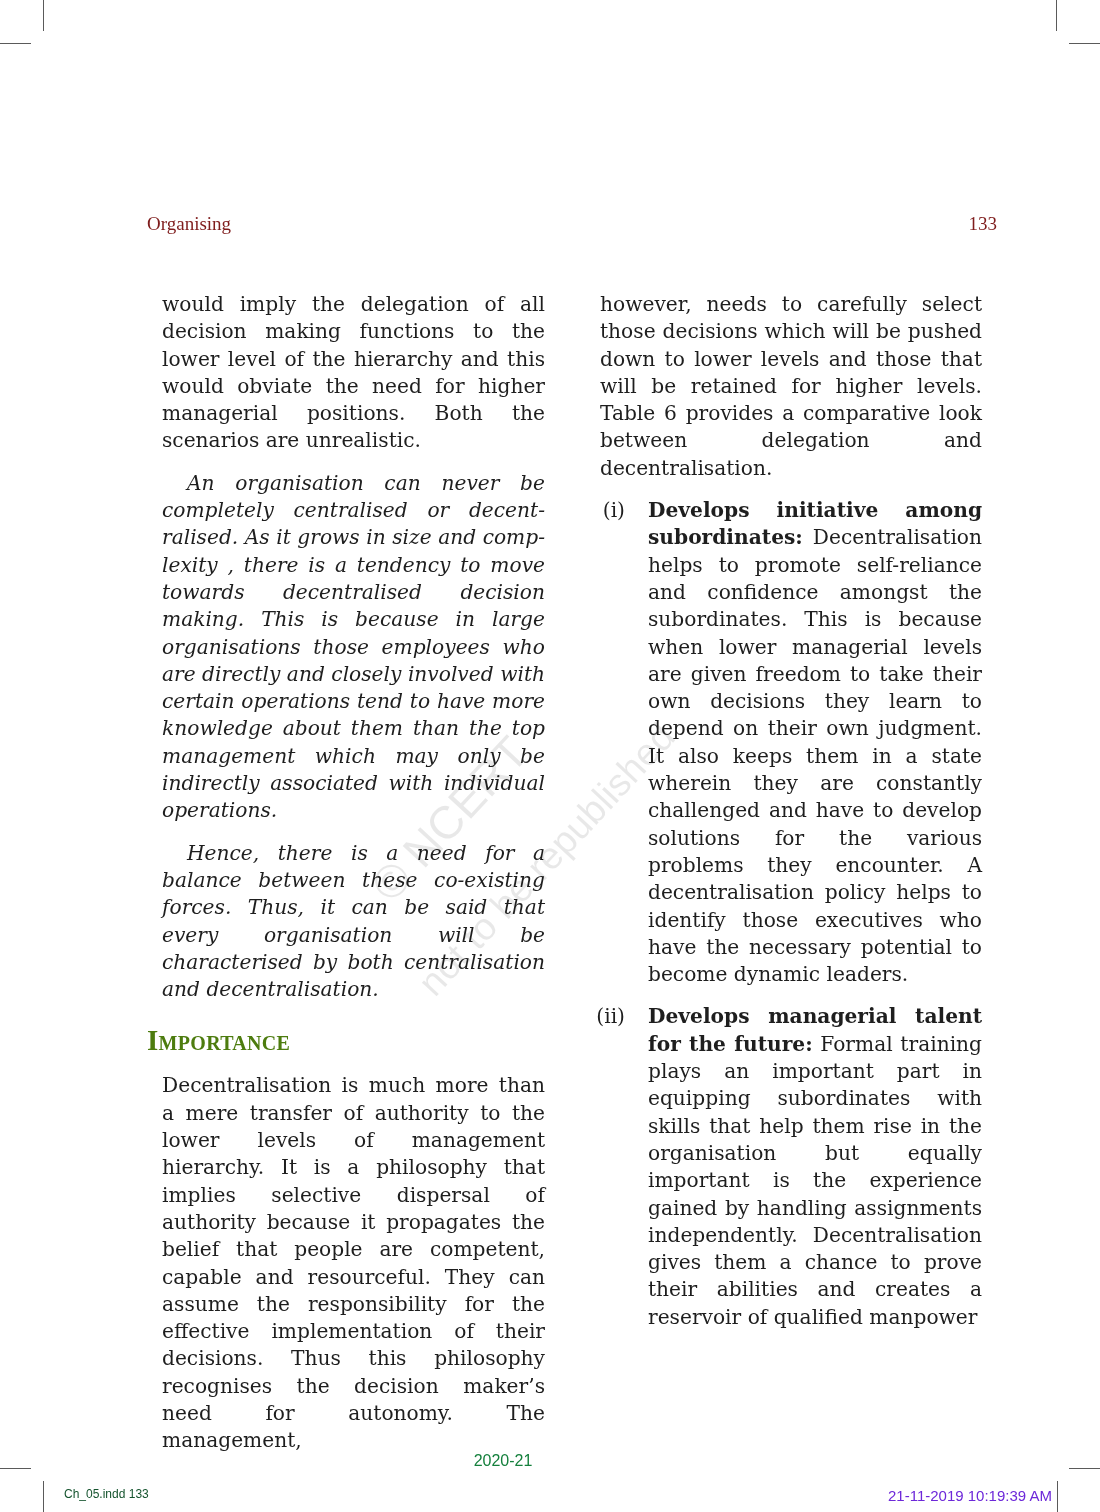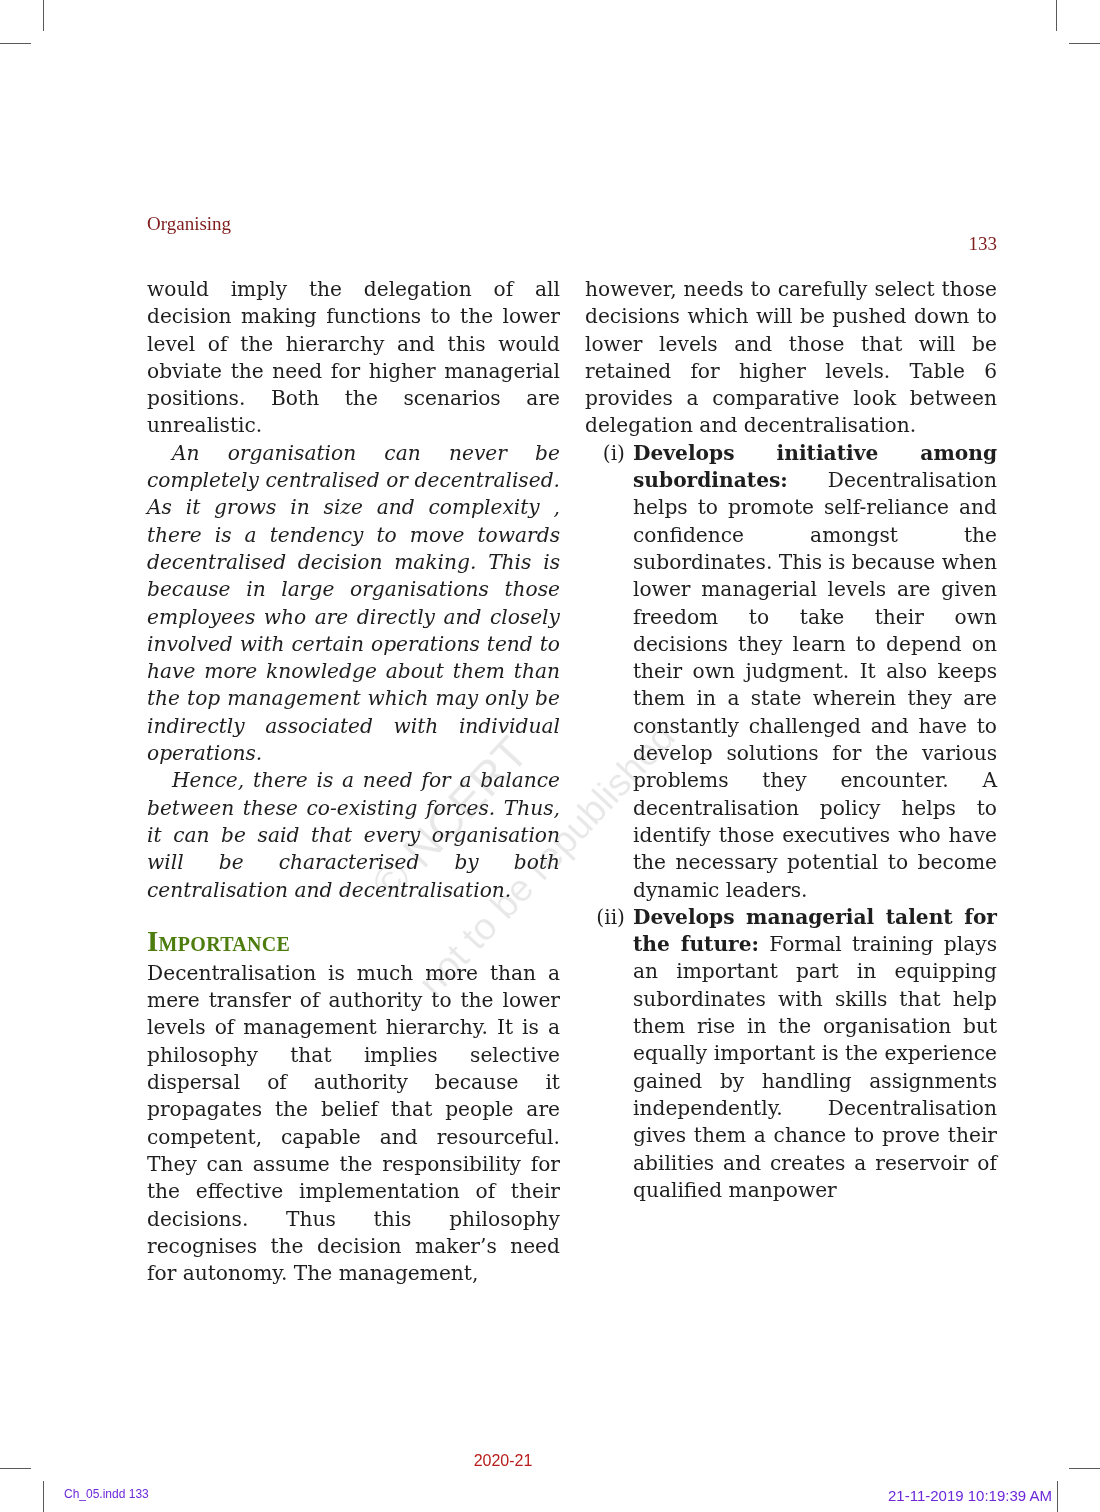--- a/index.html
+++ b/index.html
@@ -2,42 +2,42 @@
 <html><head>
 <meta charset="utf-8">
 <style>
   html, body { margin: 0; padding: 0; background: #ffffff; }
   body { width: 1100px; height: 1512px; position: relative; overflow: hidden;
          font-family: "DejaVu Serif", "Liberation Serif", serif; color: #1e1e1e; }
   .crop { position: absolute; background: #5a5a5a; }
   .running-head { position: absolute; top: 213px; left: 147px; width: 850px; height: 24px;
                   font-family: "Liberation Serif", serif; font-size: 19px; color: #7f1d1d; }
   .running-head .title { position: absolute; left: 0; top: 0; }
-  .running-head .pnum { position: absolute; right: 0; top: 0; margin-top: 20px; }
+  .running-head .pnum { position: absolute; right: 0; top: 0; }
   .col { position: absolute; top: 276px; font-size: 20.2px; line-height: 27.3px;
          text-align: justify; hyphens: manual; }
   .col.left { left: 147px; width: 413px; }
   .col.right { left: 585px; width: 412px; }
-  .col p { margin: 0; }
+  .col p { margin: 15px; }
   .col p.indent { text-indent: 25px; font-style: italic; }
   .heading { font-family: "Liberation Serif", serif; font-weight: bold; color: #4d7c0f;
              font-size: 29px; line-height: 34px; margin: 20px 0 2px 0; letter-spacing: 0.3px;
              font-variant: small-caps; text-align: left; }
   .list-item { position: relative; padding-left: 48px; }
   .list-item .marker { position: absolute; left: 0; width: 40px; text-align: right; top: 0; }
   .list-item b { font-weight: bold; }
   .watermark { position: absolute; font-family: "Liberation Sans", sans-serif; color: rgba(0,0,0,0.09);
                transform: rotate(-47deg); transform-origin: left top; white-space: nowrap;
                pointer-events: none; }
   .wm1 { left: 360px; top: 875px; font-size: 46px; }
   .wm2 { left: 410px; top: 975px; font-size: 38px; }
   .year { position: absolute; top: 1452px; left: 0; width: 1006px; text-align: center;
-          font-family: "Liberation Sans", sans-serif; font-size: 16px; color: #b91c1c; }
+          font-family: "Liberation Sans", sans-serif; font-size: 16px; color: #15803d; }
   .slug-left { position: absolute; top: 1487px; left: 64px; font-family: "Liberation Sans", sans-serif;
-               font-size: 12px; color: #6d28d9; }
+               font-size: 12px; color: #14532d; }
   .slug-right { position: absolute; top: 1487px; right: 48px; font-family: "Liberation Sans", sans-serif;
                 font-size: 15px; color: #6d28d9; }
 </style>
 </head>
 <body>
 
 <div class="crop" style="left:43px;top:0;width:1px;height:31px;"></div>
 <div class="crop" style="left:0;top:43px;width:31px;height:1px;"></div>
 <div class="crop" style="left:1056px;top:0;width:1px;height:31px;"></div>
 <div class="crop" style="left:1069px;top:43px;width:31px;height:1px;"></div>

